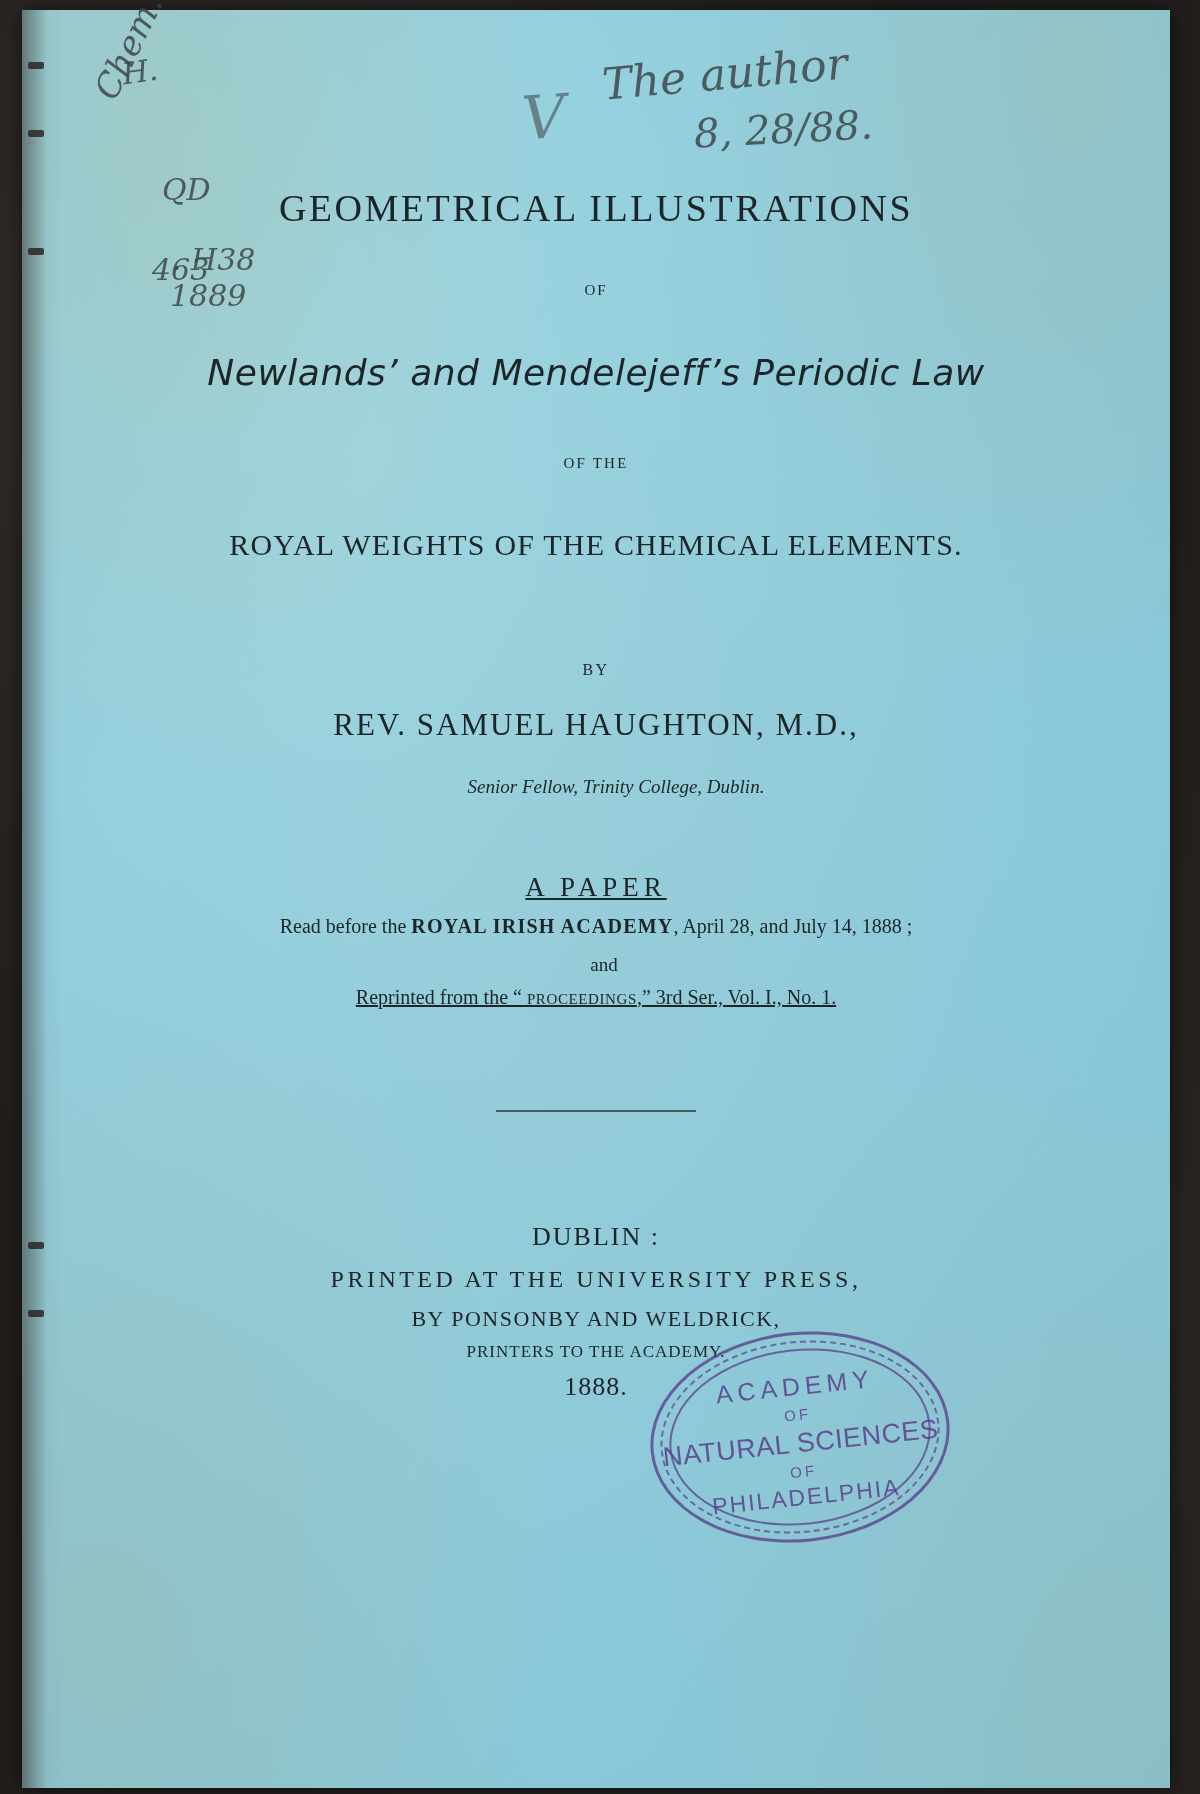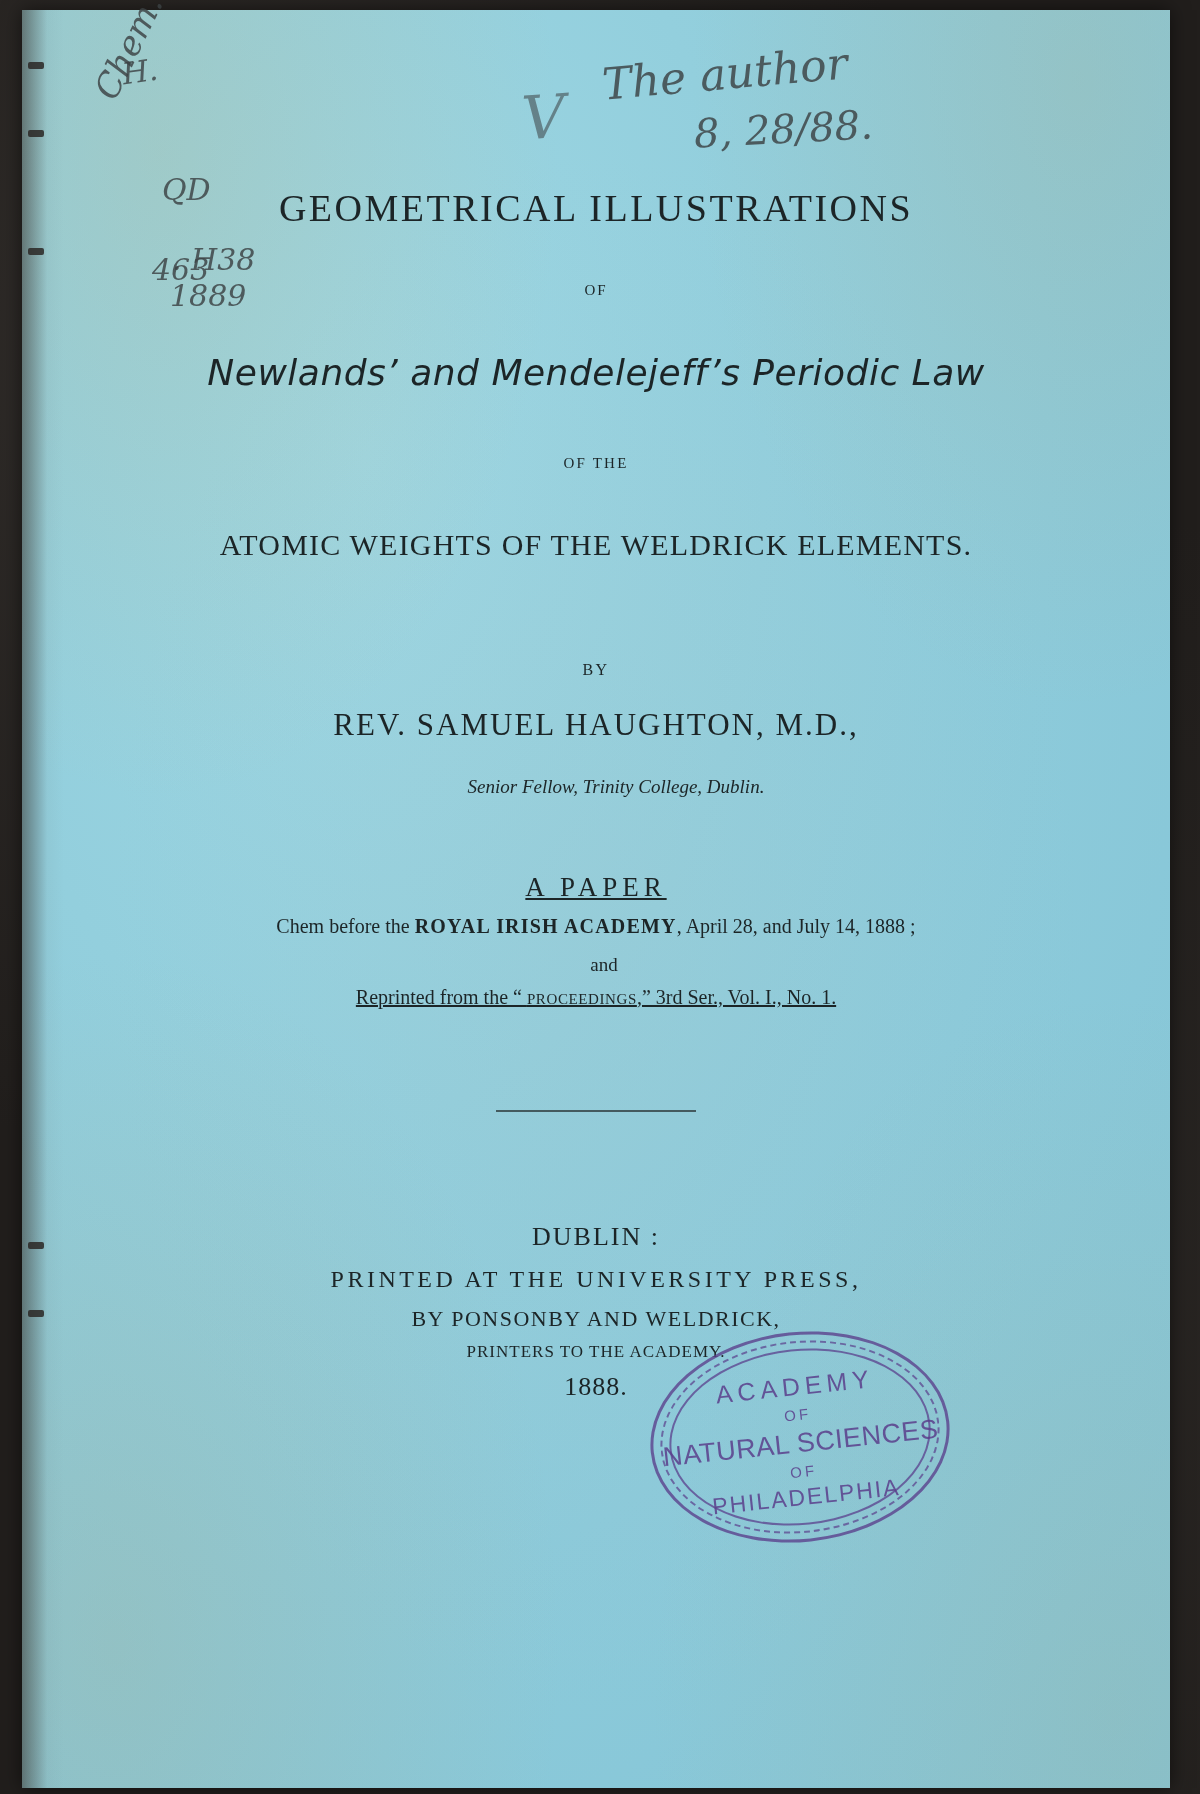--- a/index.html
+++ b/index.html
@@ -254,32 +254,32 @@
     <div class="content">
 
       <div class="ln t-main" style="top:176px;">GEOMETRICAL ILLUSTRATIONS</div>
 
       <div class="ln t-of" style="top:272px;">OF</div>
 
       <div class="ln t-sub-italic" style="top:342px;">Newlands’ and Mendelejeff’s Periodic Law</div>
 
       <div class="ln t-ofthe" style="top:445px;">OF THE</div>
 
-      <div class="ln t-atomic" style="top:518px;">ATOMIC WEIGHTS OF THE WELDRICK ELEMENTS.</div>
+      <div class="ln t-atomic" style="top:518px;">ROYAL WEIGHTS OF THE CHEMICAL ELEMENTS.</div>
 
       <div class="ln t-by" style="top:651px;">BY</div>
 
       <div class="ln t-author" style="top:697px;">REV. SAMUEL HAUGHTON, M.D.,</div>
 
       <div class="ln t-affil" style="top:766px;padding-left:20px;">Senior Fellow, Trinity College, Dublin.</div>
 
       <div class="ln t-paper" style="top:862px;text-decoration:underline;">A PAPER</div>
 
       <div class="ln t-read" style="top:905px;">
-        <span>Chem before the </span><b>ROYAL IRISH ACADEMY</b><span>, April 28, and July 14, 1888 ;</span>
+        <span>Read before the </span><b>ROYAL IRISH ACADEMY</b><span>, April 28, and July 14, 1888 ;</span>
       </div>
 
       <div class="ln t-and" style="top:944px;padding-left:8px;">and</div>
 
       <div class="ln t-reprint" style="top:976px;text-decoration:underline;">
         <span>Reprinted from the “ </span><span class="sc">PROCEEDINGS</span><span>,” 3rd Ser., Vol. I., No. 1.</span>
       </div>
 
       <div class="rule" style="top:1100px;"></div>
 

